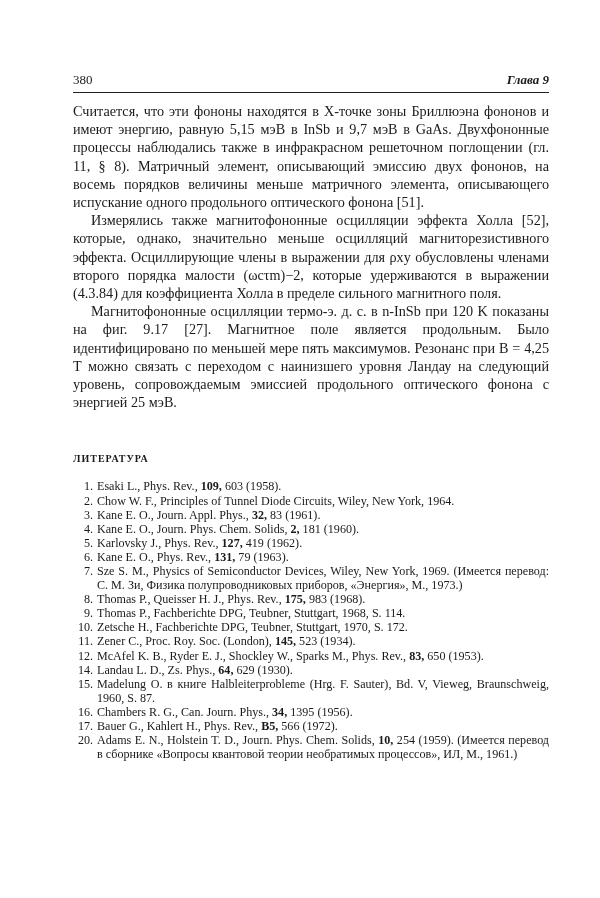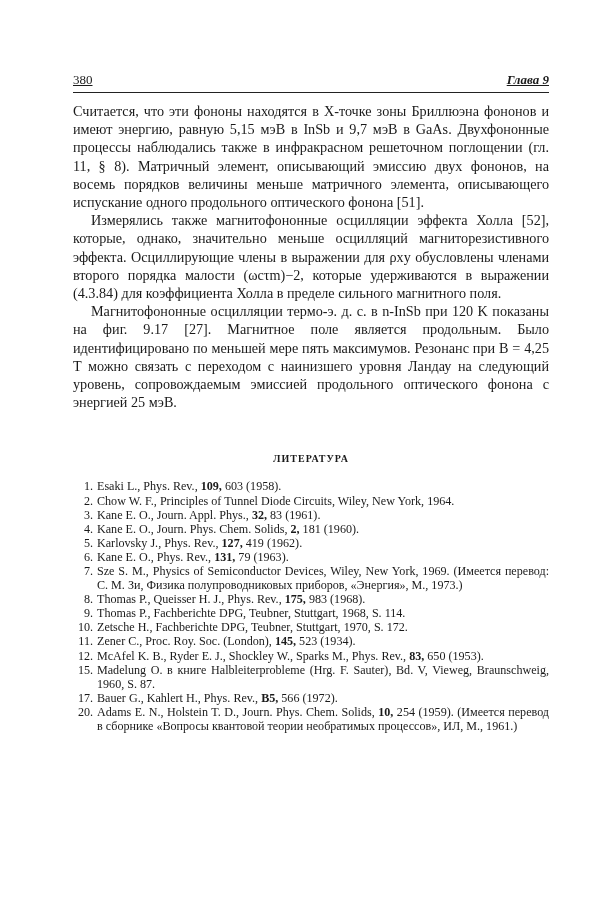--- a/index.html
+++ b/index.html
@@ -1,24 +1,24 @@
 <!DOCTYPE html>
 <html><head>
 <meta charset="utf-8">
 <style>
   html, body { margin: 0; padding: 0; background: #ffffff; }
   body { width: 600px; height: 898px; position: relative; overflow: hidden; color: #1a1a1a; font-family: "Liberation Serif", "DejaVu Serif", serif; }
   .page { position: absolute; left: 73px; top: 72px; width: 476px; }
-  .running-head { display: flex; justify-content: space-between; align-items: center; font-size: 13px; height: 16px; text-decoration: underline; }
+  .running-head { display: flex; justify-content: space-between; align-items: center; font-size: 13px; height: 16px; }
   .running-head .chapter { font-style: italic; font-weight: bold; font-size: 13px; }
   .rule { border-top: 1px solid #222; margin-top: 4px; margin-bottom: 9px; }
   .body-text { font-size: 14.2px; line-height: 18.2px; text-align: justify; }
   .body-text p { margin: 0; text-indent: 18px; }
   .body-text p.noindent { text-indent: 0; }
-  .refs-title { text-align: center; font-size: 10px; font-weight: bold; letter-spacing: 1px; margin-top: 42px; margin-bottom: 15px; }
+  .refs-title { font-size: 10px; font-weight: bold; letter-spacing: 1px; margin-top: 42px; margin-bottom: 15px; }
   .refs { font-size: 12.1px; line-height: 14.1px; }
   .ref { display: flex; }
   .ref .num { width: 20px; flex: 0 0 20px; text-align: right; padding-right: 4px; }
   .ref .txt { flex: 1; text-align: justify; }
   .ref .auth { }
   .ref .vol { font-weight: bold; }
 </style>
 </head>
 <body>
 
@@ -80,22 +80,30 @@
       </div>
     <div class="ref">
         <span class="num">11.</span>
         <span class="txt"><span class="auth">Zener C.,</span><span> Proc. Roy. Soc. (London), </span><span class="vol">145,</span><span> 523 (1934).</span></span>
       </div>
     <div class="ref">
         <span class="num">12.</span>
         <span class="txt"><span class="auth">McAfel K. B., Ryder E. J., Shockley W., Sparks M.,</span><span> Phys. Rev., </span><span class="vol">83,</span><span> 650 (1953).</span></span>
       </div>
     <div class="ref">
+        <span class="num">14.</span>
+        <span class="txt"><span class="auth">Landau L. D.,</span><span> Zs. Phys., </span><span class="vol">64,</span><span> 629 (1930).</span></span>
+      </div>
+    <div class="ref">
         <span class="num">15.</span>
         <span class="txt"><span class="auth">Madelung O.</span><span> в книге Halbleiterprobleme (Hrg. F. Sauter), Bd. V, Vieweg, Braunschweig, 1960, S. 87.</span><span class="vol"></span><span></span></span>
+      </div>
+    <div class="ref">
+        <span class="num">16.</span>
+        <span class="txt"><span class="auth">Chambers R. G.,</span><span> Can. Journ. Phys., </span><span class="vol">34,</span><span> 1395 (1956).</span></span>
       </div>
     <div class="ref">
         <span class="num">17.</span>
         <span class="txt"><span class="auth">Bauer G., Kahlert H.,</span><span> Phys. Rev., </span><span class="vol">B5,</span><span> 566 (1972).</span></span>
       </div>
     <div class="ref">
         <span class="num">20.</span>
         <span class="txt"><span class="auth">Adams E. N., Holstein T. D.,</span><span> Journ. Phys. Chem. Solids, </span><span class="vol">10,</span><span> 254 (1959). (Имеется перевод в сборнике «Вопросы квантовой теории необратимых процессов», ИЛ, М., 1961.)</span></span>
       </div>
   </div>

